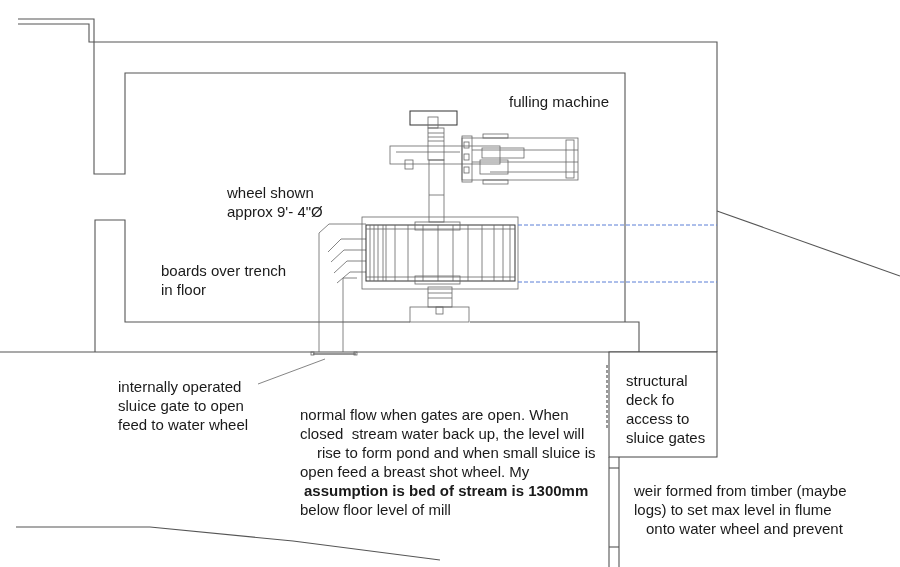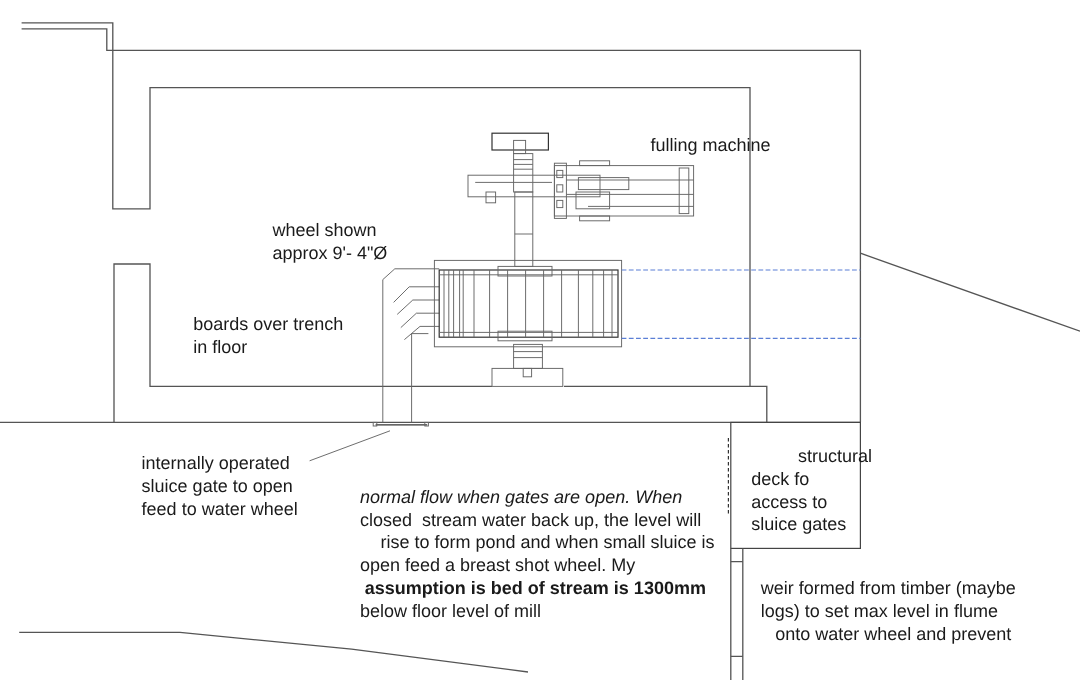--- a/index.html
+++ b/index.html
@@ -121,38 +121,38 @@
     <rect class="lnt" x="480" y="160" width="28" height="14"></rect>
     <line class="lnt" x1="472" y1="150" x2="578" y2="150"></line>
     <line class="lnt" x1="472" y1="162" x2="578" y2="162"></line>
     <line class="lnt" x1="490" y1="172" x2="578" y2="172"></line>
     <rect class="lnt" x="483" y="134" width="25" height="4"></rect>
     <rect class="lnt" x="483" y="180" width="25" height="4"></rect>
     <rect class="lnt" x="566" y="140" width="8" height="38"></rect>
   </g>
 </svg>
 
-<div class="label" style="left:542px;top:92px;margin-top:20px;">fulling machine</div>
+<div class="label" style="left:509px;top:92px;">fulling machine</div>
 
 <div class="label" style="left:227px;top:183px;">wheel shown</div>
 <div class="label" style="left:227px;top:202px;">approx 9'- 4"Ø</div>
 
 <div class="label" style="left:161px;top:261px;">boards over trench</div>
 <div class="label" style="left:161px;top:280px;">in floor</div>
 
 <div class="label" style="left:118px;top:377px;">internally operated</div>
 <div class="label" style="left:118px;top:396px;">sluice gate to open</div>
 <div class="label" style="left:118px;top:415px;">feed to water wheel</div>
 
-<div class="label" style="left:626px;top:371px;margin-left:39px;">structural</div>
+<div class="label" style="left:626px;top:371px;">structural</div>
 <div class="label" style="left:626px;top:390px;">deck fo</div>
 <div class="label" style="left:626px;top:409px;">access to</div>
 <div class="label" style="left:626px;top:428px;">sluice gates</div>
 
-<div class="label" style="left:300px;top:405px;font-style:italic;">normal flow when gates are open. When</div>
+<div class="label" style="left:300px;top:405px;">normal flow when gates are open. When</div>
 <div class="label" style="left:300px;top:424px;">closed  stream water back up, the level will</div>
 <div class="label" style="left:317px;top:443px;">rise to form pond and when small sluice is</div>
 <div class="label" style="left:300px;top:462px;">open feed a breast shot wheel. My</div>
 <div class="label" style="left:304px;top:481px;font-weight:bold;">assumption is bed of stream is 1300mm</div>
 <div class="label" style="left:300px;top:500px;">below floor level of mill</div>
 
 <div class="label" style="left:634px;top:481px;">weir formed from timber (maybe</div>
 <div class="label" style="left:634px;top:500px;">logs) to set max level in flume</div>
 <div class="label" style="left:634px;top:519px;margin-left:12px;">onto water wheel and prevent</div>
 <div class="label" style="left:634px;top:568px;">flooding</div>

